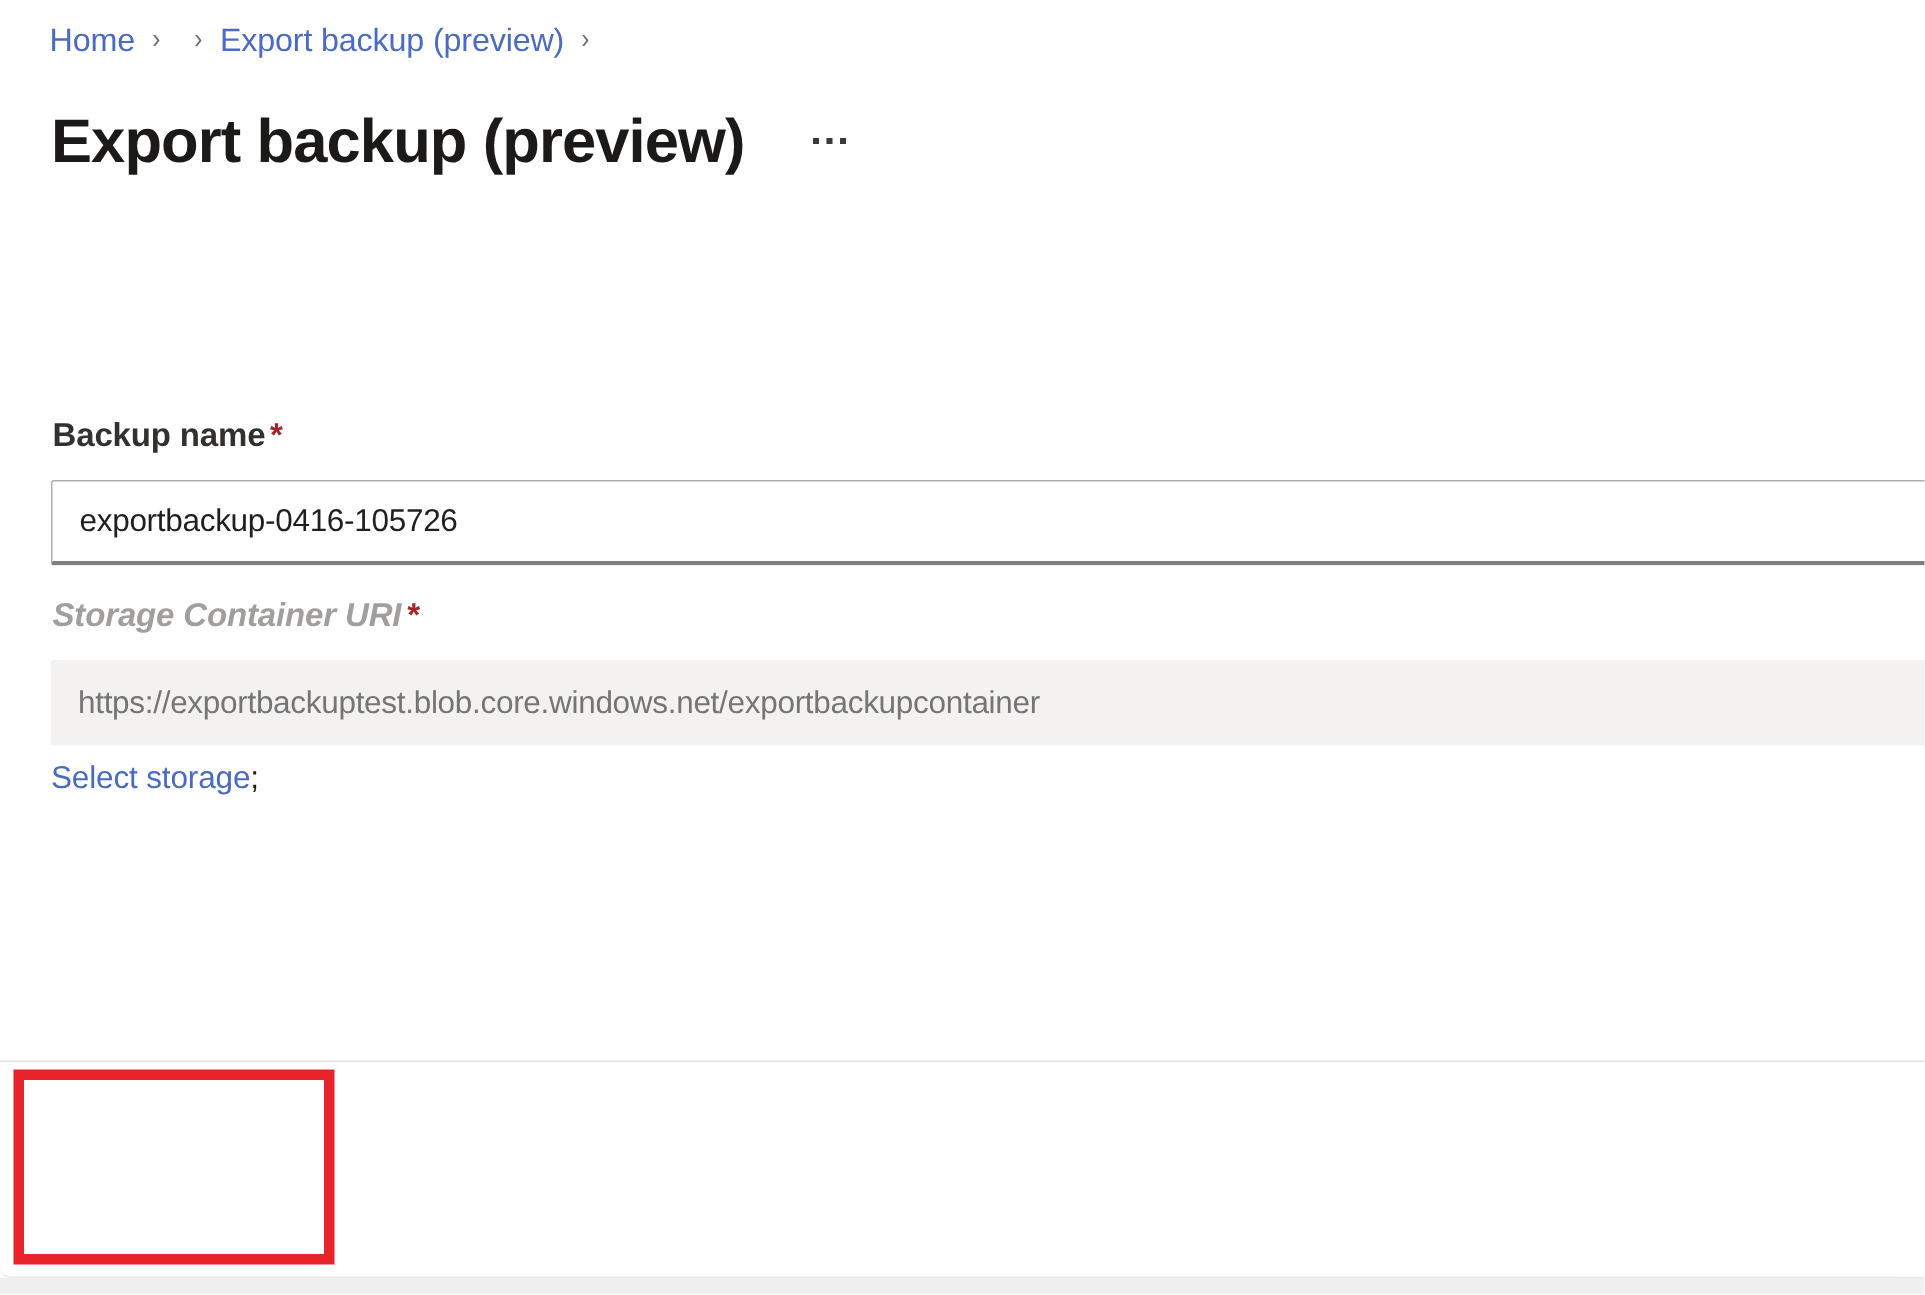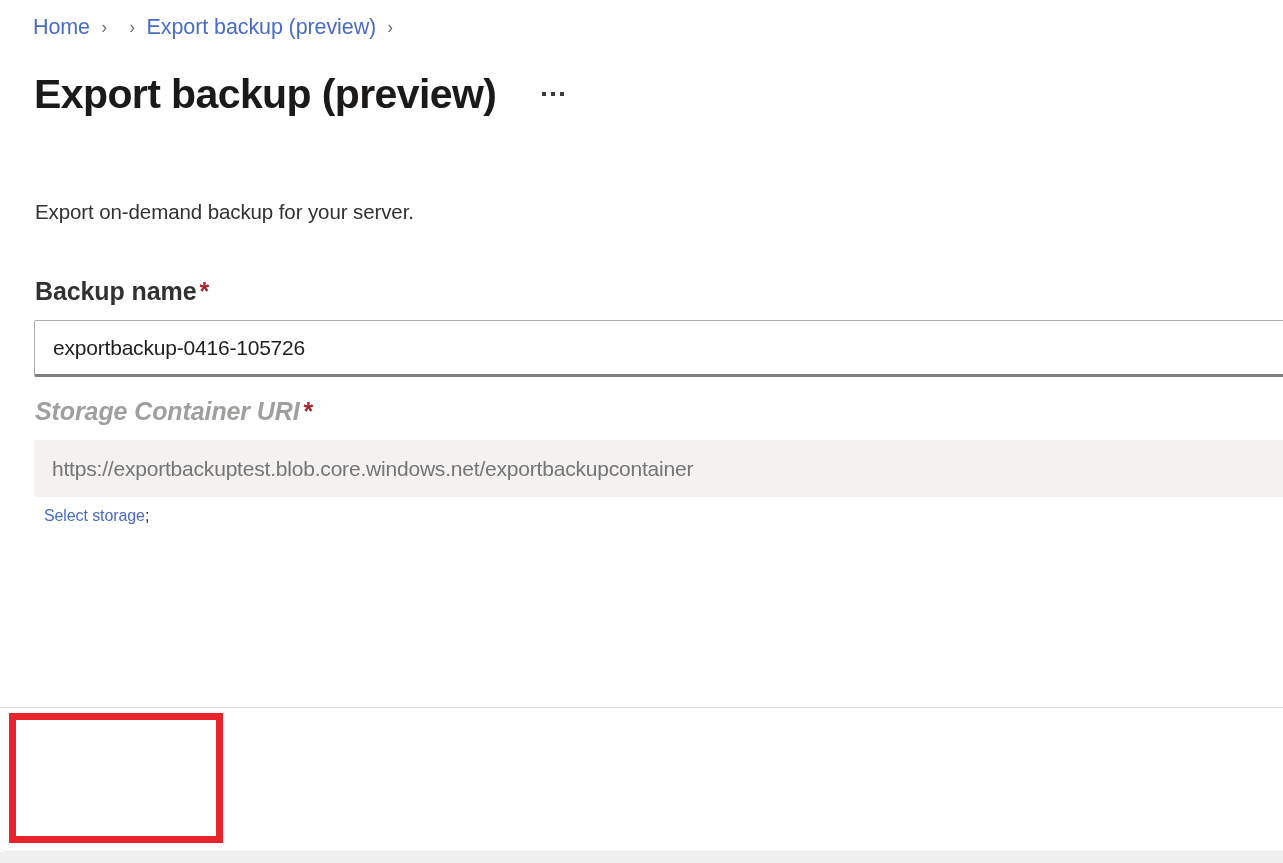--- a/index.html
+++ b/index.html
@@ -110,21 +110,21 @@
     position: absolute;
     left: 35px;
     top: 200px;
     font-size: 20.5px;
     color: #323130;
     letter-spacing: -0.1px;
   }
 
   .field-label {
     position: absolute;
-    font-size: 25px;
+    font-size: 22px;
     font-weight: 700;
     color: #323130;
     letter-spacing: -0.1px;
     text-align: right;
   }
   .field-label.disabled {
     color: #a19f9d;
     font-weight: 600;
   }
   .req-star {
@@ -169,23 +169,23 @@
     font-family: "Liberation Sans", sans-serif;
     font-size: 21px;
     color: #a19f9d;
     padding: 0 18px;
     outline: none;
     letter-spacing: -0.2px;
   }
 
   .select-storage-row {
     position: absolute;
-    left: 44px;
+    left: 34px;
     top: 507px;
-    font-size: 16px;
+    font-size: 21px;
     letter-spacing: -0.1px;
   }
   .link {
     color: #4a6bc4;
     text-decoration: none;
     cursor: pointer;
   }
   .semi { color: #201f1e; }
 
   
@@ -233,21 +233,20 @@
 
   <div class="title-row">
     <h1 class="page-title">Export backup (preview)</h1>
     <button class="ellipsis-btn">
       <span class="dot"></span>
       <span class="dot"></span>
       <span class="dot"></span>
     </button>
   </div>
 
-  <div class="intro-text">Export on-demand backup for your server.</div>
 
   <div class="field-label" id="backup-name-label">
     <span>Backup name</span><span class="req-star">*</span>
   </div>
   <input class="text-input" id="backup-name-input" type="text" value="exportbackup-0416-105726" style="">
 
   <div class="field-label disabled" id="storage-uri-label">
     <span>Storage Container URI</span><span class="req-star">*</span>
   </div>
   <input class="readonly-box" id="storage-uri-input" type="text" disabled="" placeholder="https://exportbackuptest.blob.core.windows.net/exportbackupcontainer" style="">

